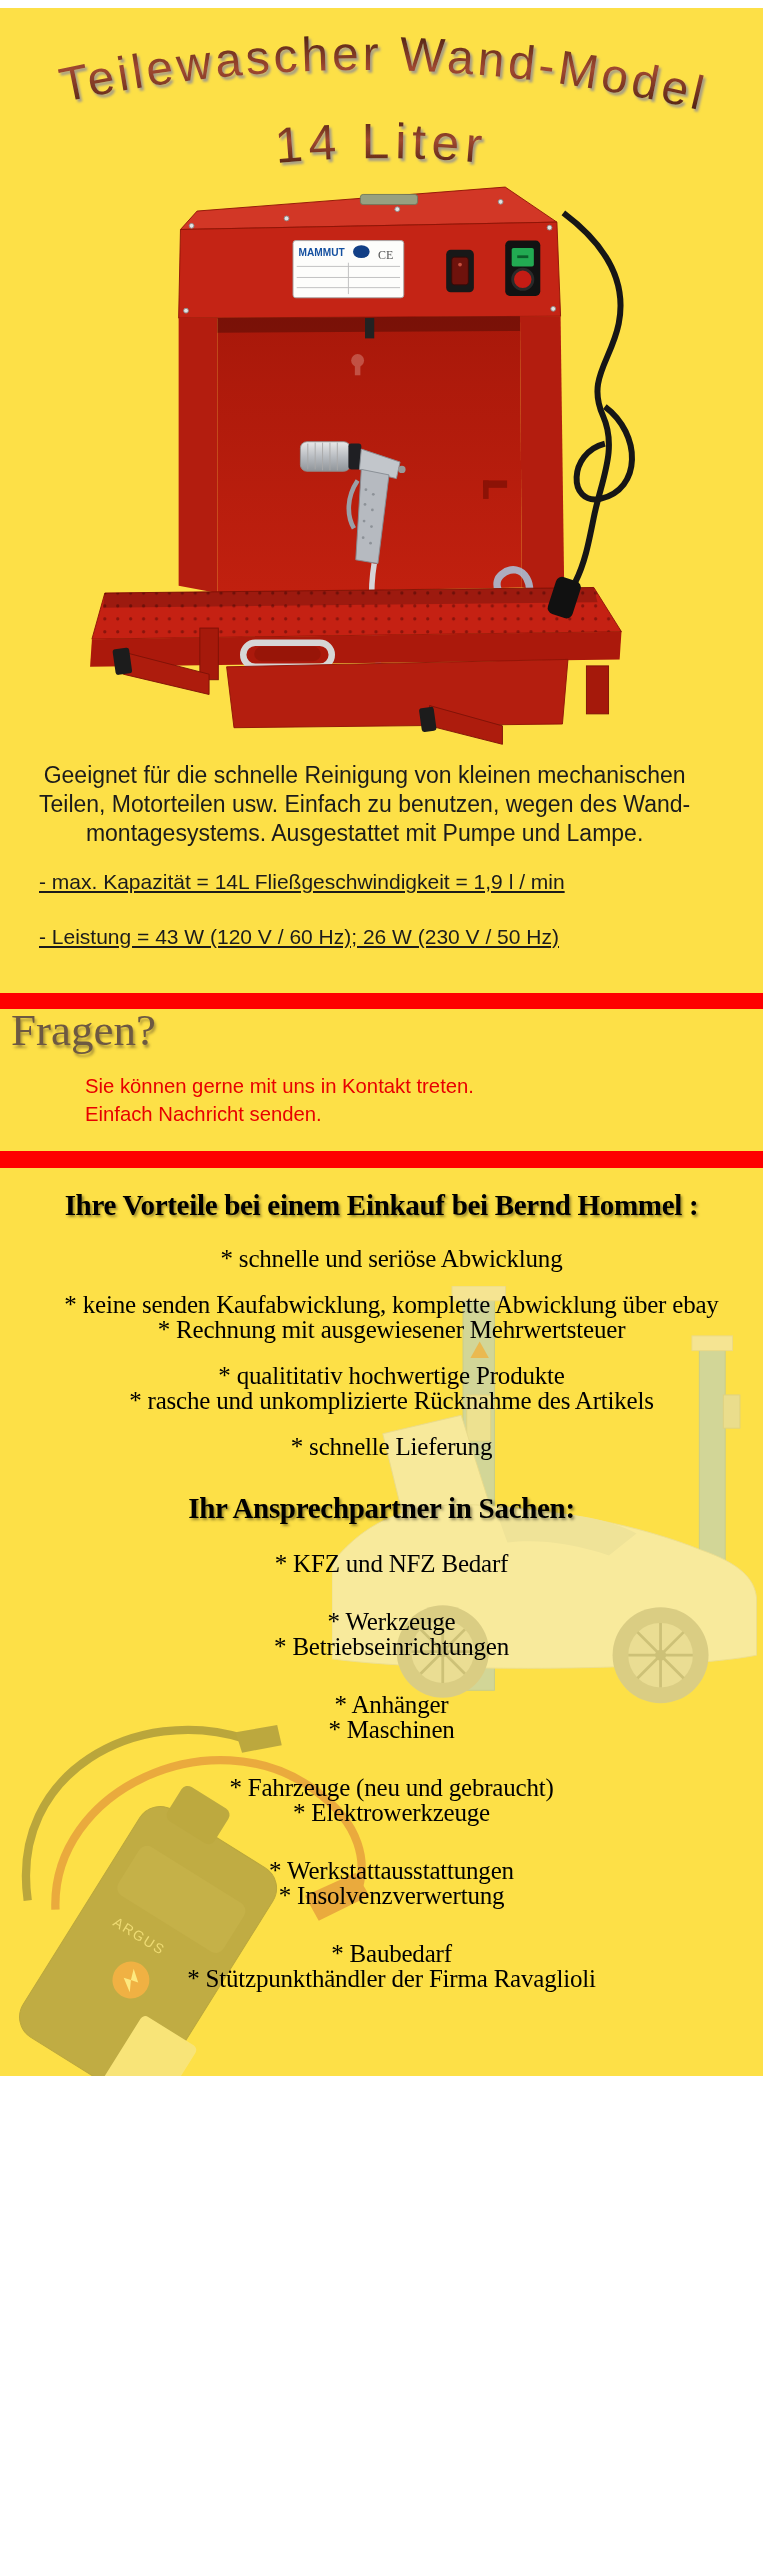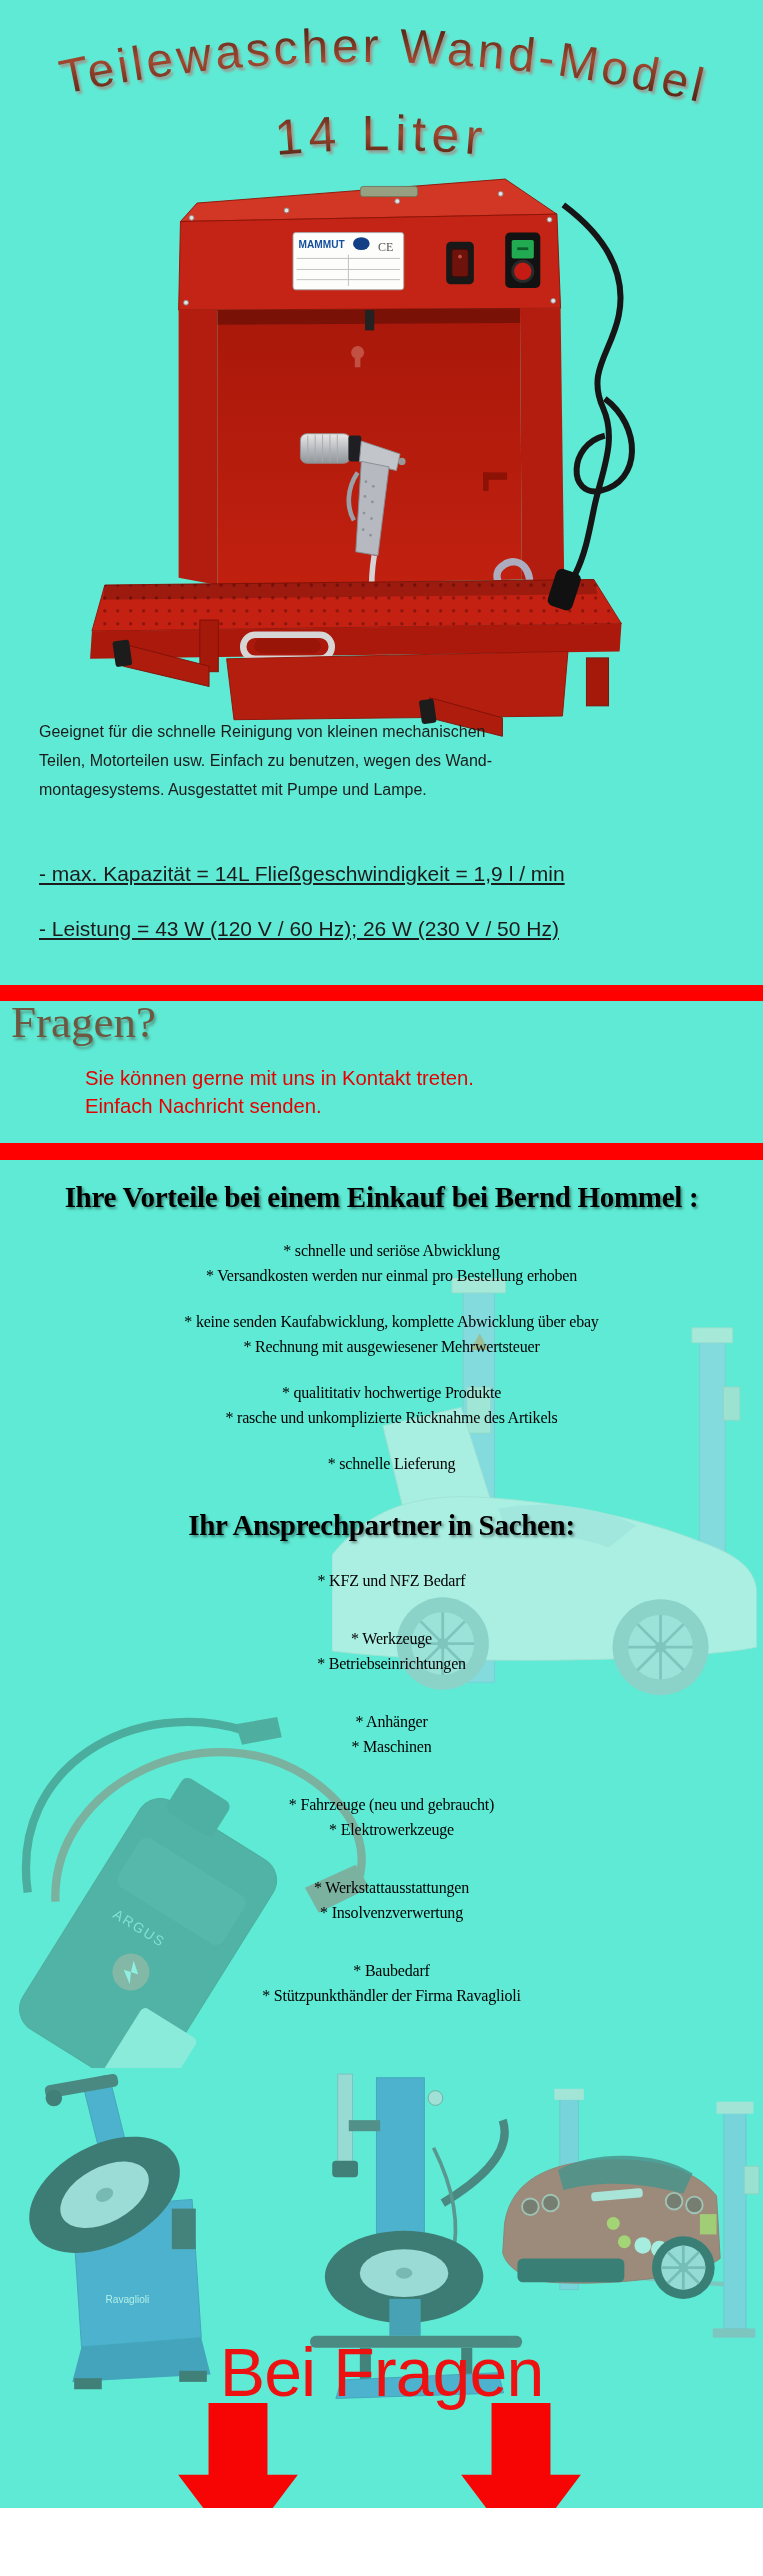--- a/index.html
+++ b/index.html
@@ -1,44 +1,44 @@
 <!DOCTYPE html>
 <html style="font-size:14.8px"><head>
 <meta charset="utf-8">
 <style>
   html,body{margin:0;padding:0;background:#ffffff;}
-  .page{position:relative;width:763px;height:2508px;background:#5eead4;overflow:hidden;
-        font-family:"Liberation Sans",sans-serif;color:#1c1c1c;}
+  .page{position:relative;width:763px;height:2068px;background:#fde047;overflow:hidden;
+        font-family:"Liberation Sans",sans-serif;color:#1c1c1c;margin-top:8px;}
   
   .title-svg{position:absolute;left:0;top:0;}
   
   .product-svg{position:absolute;left:88px;top:168px;}
   
-  .desc{position:absolute;left:39px;top:717px;font-size:16px;line-height:29px;color:#1b1b1b;}
+  .desc{position:absolute;left:39px;top:753px;font-size:23px;line-height:29px;color:#1b1b1b;text-align:center;}
   .bullets{position:absolute;left:39px;top:862px;font-size:21px;color:#1b1b1b;}
   .bullet-line{margin-bottom:30.5px;white-space:pre;text-decoration:underline;}
   
   .redbar{position:absolute;left:0;width:763px;background:#fe0000;}
   #bar1{top:985px;height:15.7px;}
   #bar2{top:1143px;height:16.6px;}
   
   .fragen{position:absolute;left:11px;top:996px;margin:0;font-family:"Liberation Serif",serif;
           font-weight:400;font-size:45px;color:#6d5942;text-shadow:1.8px 2.8px 2.8px rgba(70,58,44,.45);}
   .contact-lines{position:absolute;left:85px;top:1064px;font-size:20.3px;line-height:28px;color:#e80000;}
   
   .wm{position:absolute;pointer-events:none;}
   #wm-carlift{left:332px;top:1278px;}
   #wm-tester{left:0px;top:1680px;}
   
   .benefits{position:absolute;left:0;top:1181px;width:763px;text-align:center;color:#000;
             font-family:"Liberation Serif",serif;}
   .benefits h3{margin:0 0 24px;font-size:29px;font-weight:700;letter-spacing:-0.3px;
                text-shadow:1.8px 1.8px 2.8px rgba(0,0,0,.40);}
   .benefits h3.partner-h{margin:33px 0 26px;}
-  .group{font-size:16px;line-height:25px;letter-spacing:-0.2px;padding-left:20px;}
+  .group{font-size:25px;line-height:25px;letter-spacing:-0.2px;padding-left:20px;}
   .adv .group{margin-bottom:21px;}
   .part .group{margin-bottom:33px;}
   
   #bottom-strip{position:absolute;left:0;top:2063px;}
   
   .cta{position:absolute;left:0;top:2333px;width:763px;box-sizing:border-box;
        text-align:center;font-size:68px;letter-spacing:-0.9px;color:#ee1111;}
   .arrow{position:absolute;top:2403px;}
   #arrow-left{left:178px;}
   #arrow-right{left:461px;}
@@ -246,21 +246,20 @@
     </g>
   </svg>
 
   <div class="benefits">
     <h3>Ihre Vorteile bei einem Einkauf bei Bernd Hommel :</h3>
     <div class="groups adv">
 
         <div class="group">
 
         <div class="benefit-line">* schnelle und seriöse Abwicklung</div>
-          <div class="benefit-line">* Versandkosten werden nur einmal pro Bestellung erhoben</div>
         </div>
 
         <div class="group">
 
         <div class="benefit-line">* keine senden Kaufabwicklung, komplette Abwicklung über ebay</div>
           <div class="benefit-line">* Rechnung mit ausgewiesener Mehrwertsteuer</div>
         </div>
 
         <div class="group">
 

